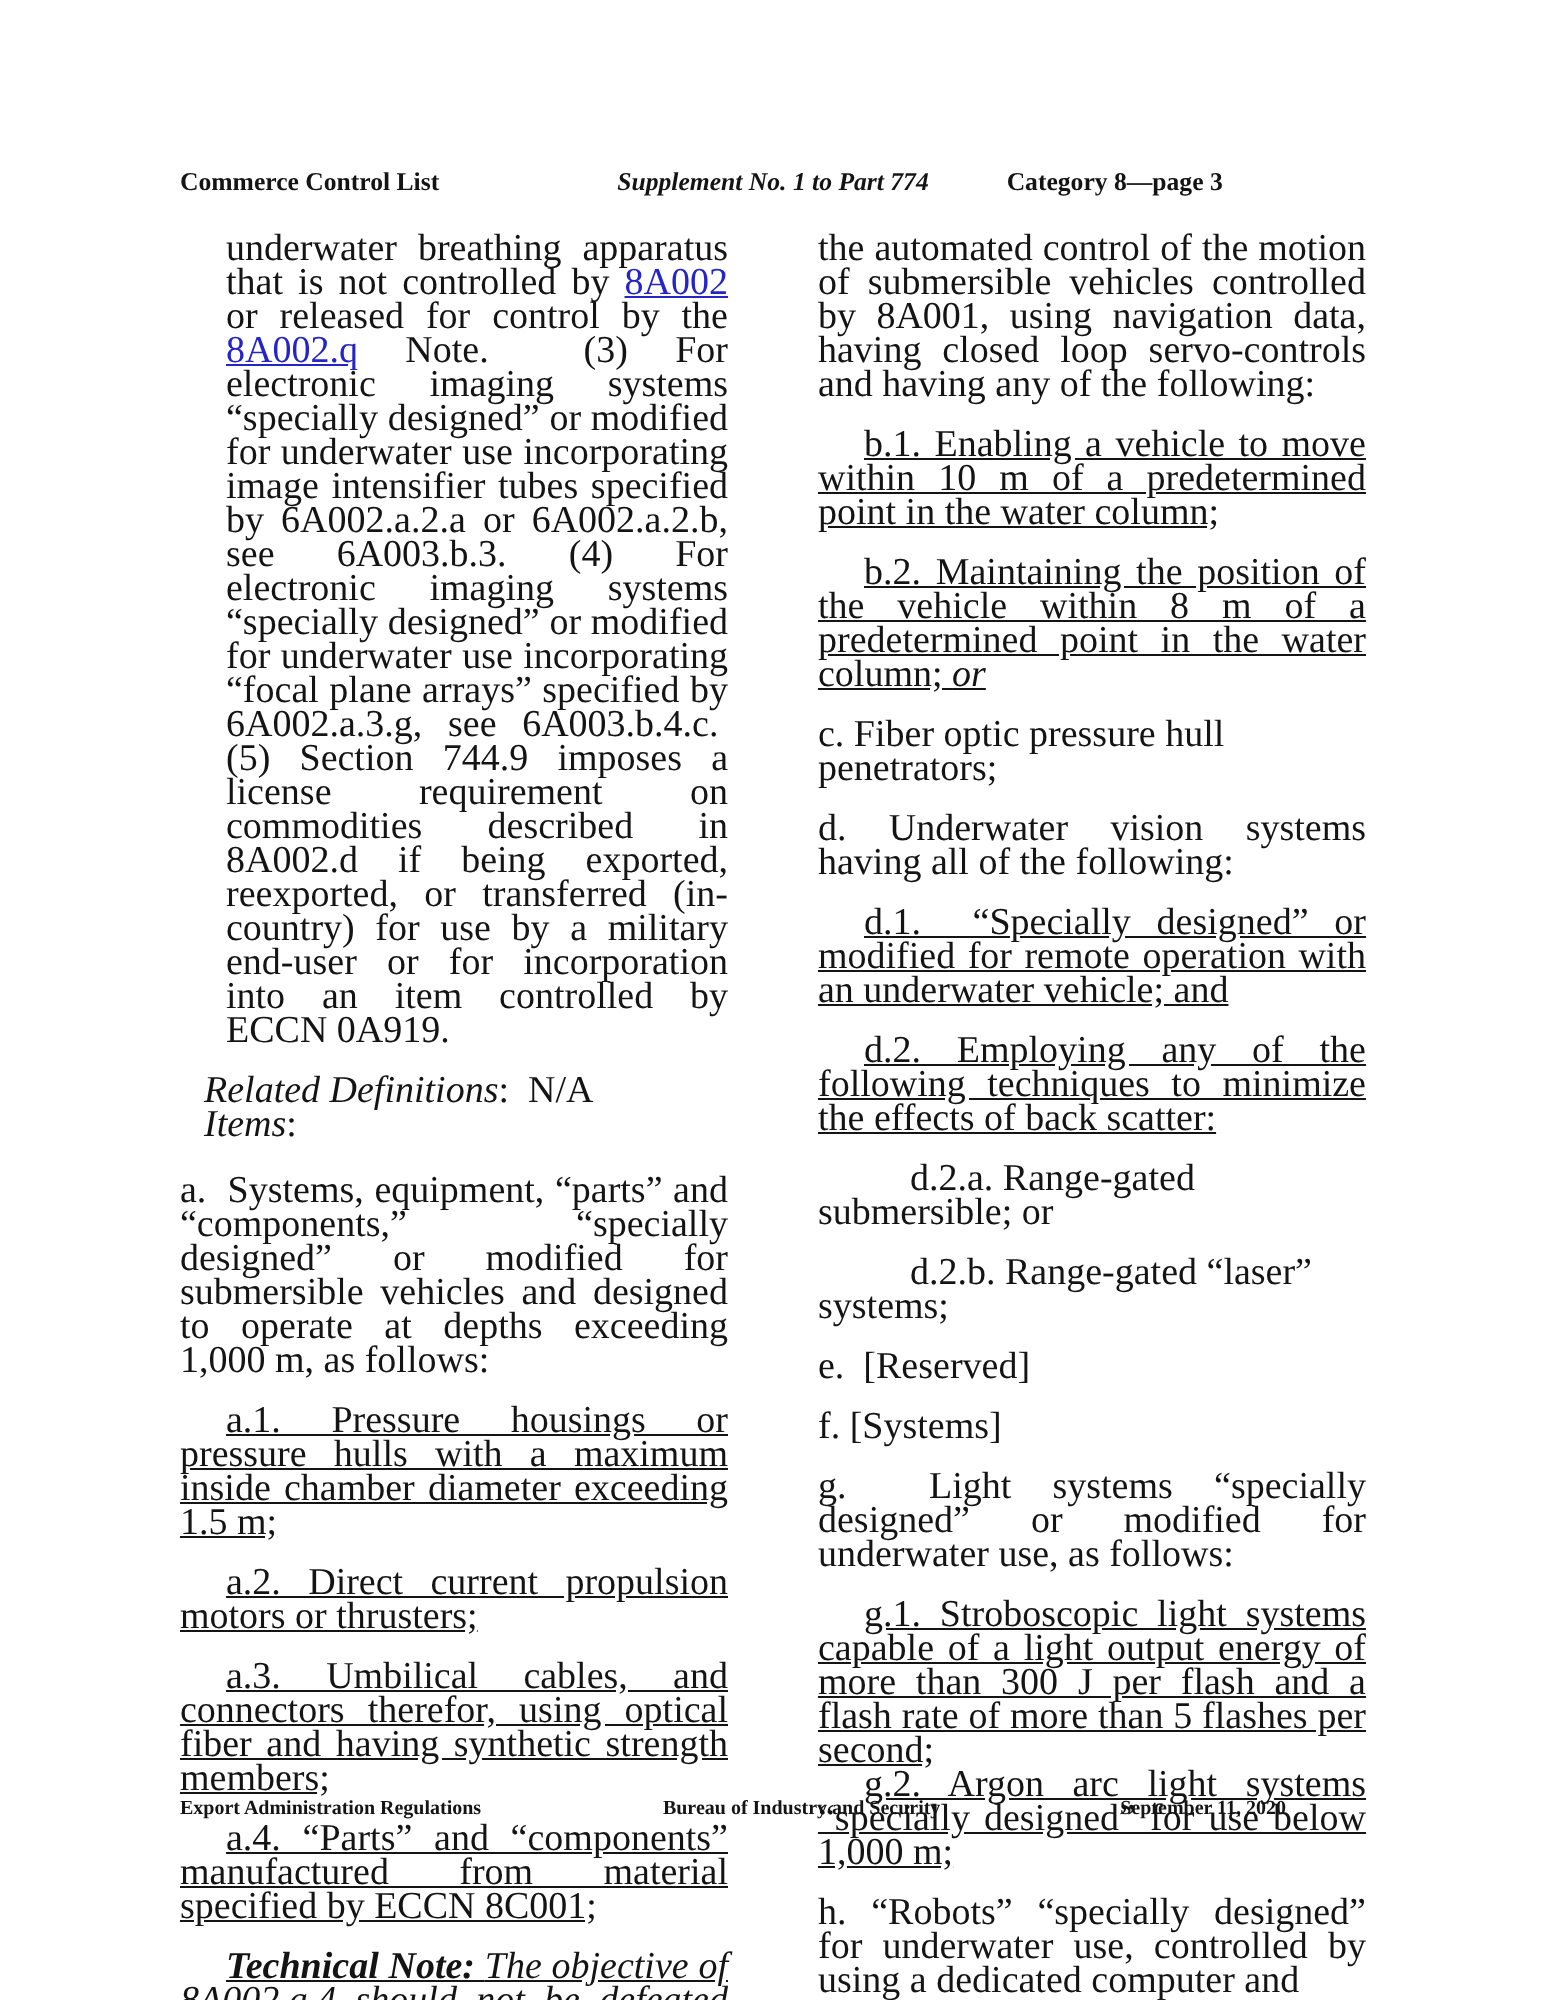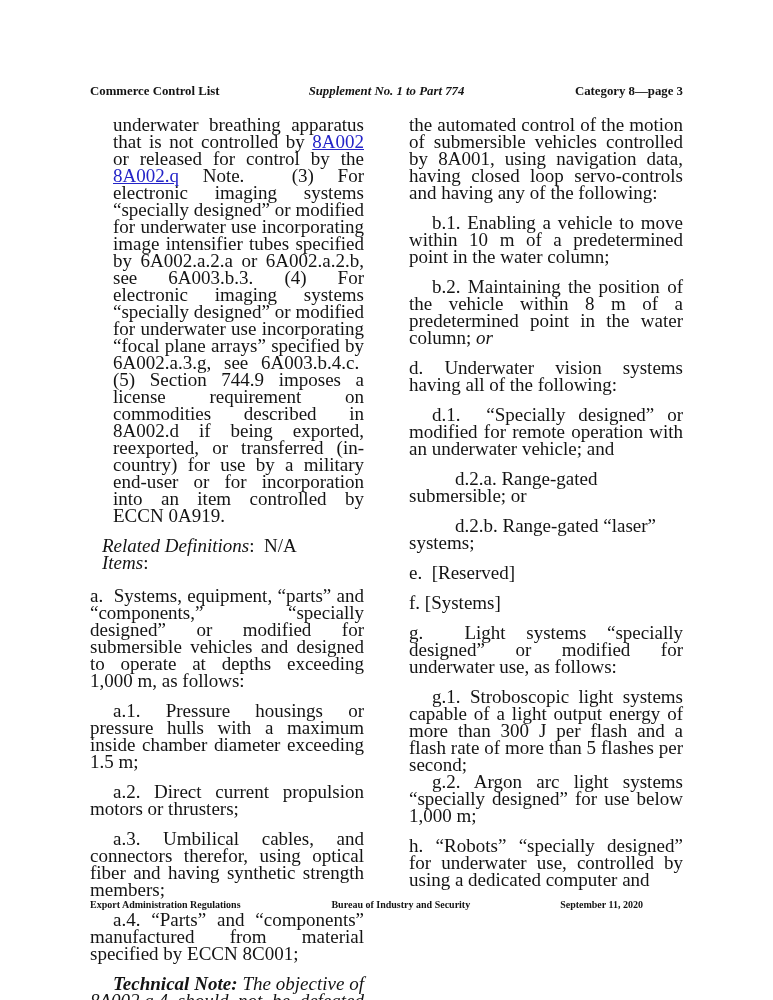--- a/index.html
+++ b/index.html
@@ -15,28 +15,28 @@
     width: 773px; height: 1000px;
     padding: 84px 90px 0 90px;
     position: relative;
   }
   .runhead {
     display: flex; align-items: baseline;
     font-weight: bold; font-size: 12.8px; line-height: 15px;
   }
   .runhead .cell-l { flex: 1; text-align: left; }
   .runhead .cell-c { flex: 1.3; text-align: center; font-style: italic; }
-  .runhead .cell-r { flex: 1; text-align: right; }
+  .runhead .cell-r { flex: 1; text-align: left; }
   .body-cols {
     display: flex; gap: 45px; margin-top: 17px;
   }
   .col { width: 274px; font-size: 19px; line-height: 17px; }
   .col p { margin: 0 0 13px 0; text-align: justify; }
   p.block-indent { margin-left: 23px; }
-  p.fl1 { text-indent: 23px; }
+  p.fl1 { text-indent: 23px; text-decoration: underline; }
   p.fl2 { text-indent: 46px; text-align: left; }
   p.reldef { margin-left: 12px; margin-bottom: 0; text-align: left; }
   p.mt7 { margin-top: 7px; }
   p.mb16 { margin-bottom: 16px; }
   p.no-mb { margin-bottom: 0; }
   p.plain-left { text-align: left; }
   .seg-italic { font-style: italic; }
   .seg-bolditalic { font-style: italic; font-weight: bold; }
   a.doclink { color: var(--link-color, #2424c8); text-decoration: underline; cursor: pointer; }
   .runfoot {
@@ -71,22 +71,24 @@
       <p class="fl1"><span>a.3. Umbilical cables, and connectors therefor, using optical fiber and having synthetic strength members;</span></p>
       <p class="fl1"><span>a.4. “Parts” and “components” manufactured from material specified by ECCN 8C001;</span></p>
       <p class="fl1"><span class="seg-bolditalic">Technical Note: </span><span class="seg-italic">The objective of 8A002.a.4 should not be defeated by the export of ’syntactic foam’ controlled by 8C001 when an intermediate stage of manufacture has been performed and it is not yet in its final component form.</span></p>
       <p class="plain-left"><span>b. Systems “specially designed” or modified for</span></p>
     </section>
 
     <section class="col">
       <p><span>the automated control of the motion of submersible vehicles controlled by 8A001, using navigation data, having closed loop servo-controls and having any of the following:</span></p>
       <p class="fl1"><span>b.1. Enabling a vehicle to move within 10 m of a predetermined point in the water column;</span></p>
       <p class="fl1"><span>b.2. Maintaining the position of the vehicle within 8 m of a predetermined point in the water column; </span><span class="seg-italic">or</span></p>
+      <p class="plain-left"><span>c. Fiber optic pressure hull penetrators;</span></p>
       <p><span>d. Underwater vision systems having all of the following:</span></p>
       <p class="fl1"><span>d.1.&nbsp; “Specially designed” or modified for remote operation with an underwater vehicle; and</span></p>
+      <p class="fl1"><span>d.2. Employing any of the following techniques to minimize the effects of back scatter:</span></p>
       <p class="fl2"><span>d.2.a. Range-gated submersible; or</span></p>
       <p class="fl2"><span>d.2.b. Range-gated “laser” systems;</span></p>
       <p class="plain-left"><span>e.&nbsp; [Reserved]</span></p>
       <p class="plain-left"><span>f. [Systems]</span></p>
       <p><span>g.&nbsp; Light systems “specially designed” or modified for underwater use, as follows:</span></p>
       <p class="fl1 no-mb"><span>g.1. Stroboscopic light systems capable of a light output energy of more than 300 J per flash and a flash rate of more than 5 flashes per second;</span></p>
       <p class="fl1"><span>g.2. Argon arc light systems “specially designed” for use below 1,000 m;</span></p>
       <p><span>h. “Robots” “specially designed” for underwater use, controlled by using a dedicated computer and</span></p>
     </section>
 

